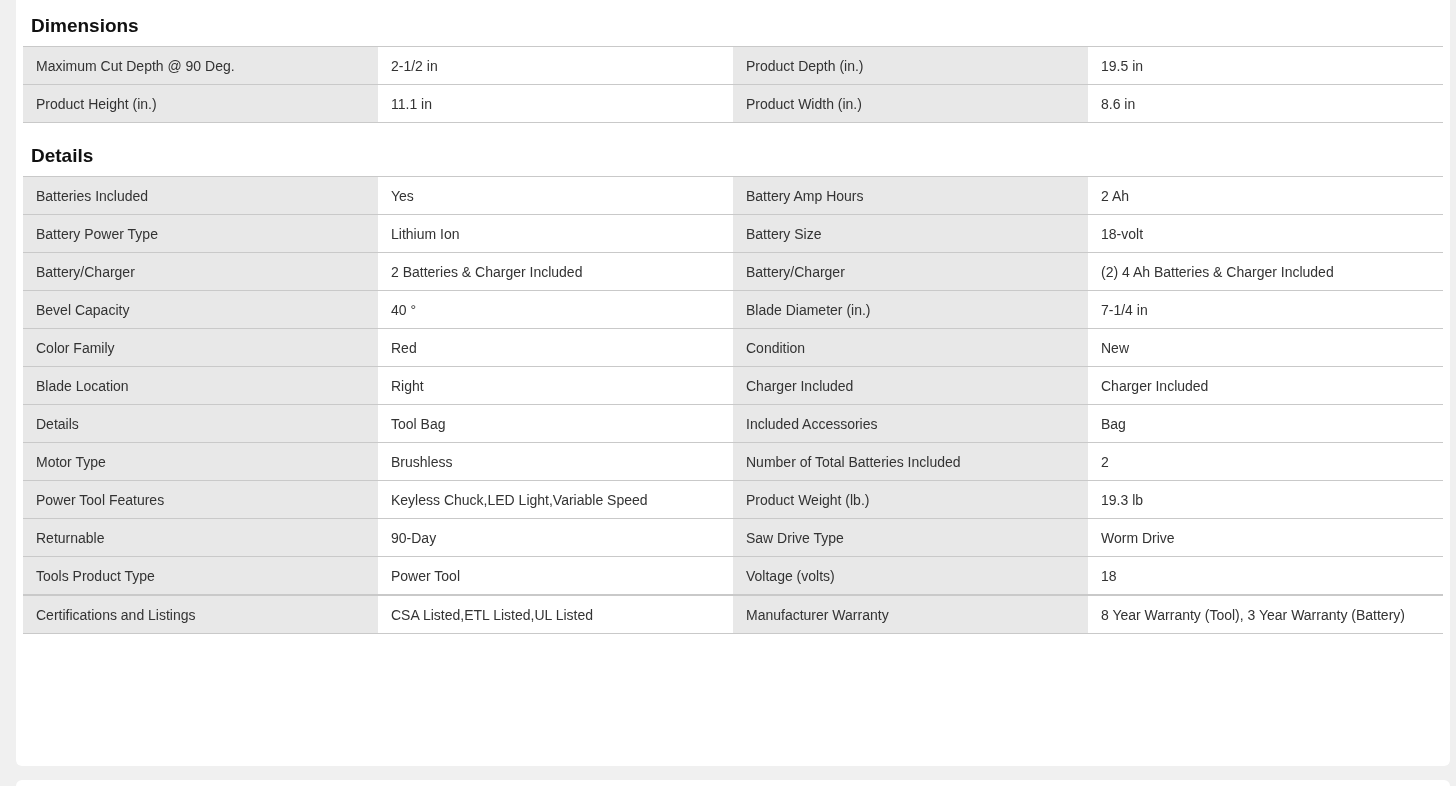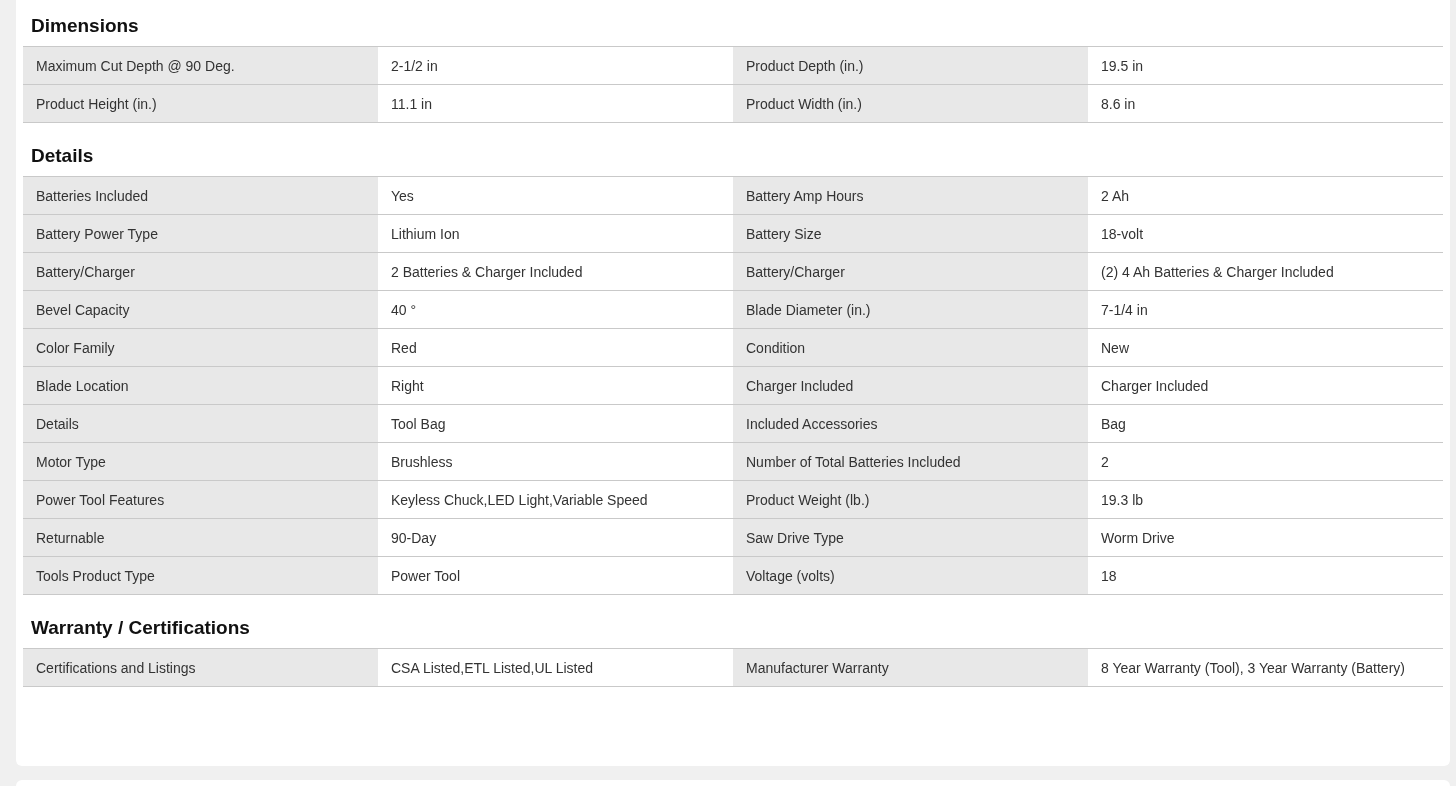--- a/index.html
+++ b/index.html
@@ -160,21 +160,20 @@
               <td class="label-cell">Tools Product Type</td>
               <td class="value-cell">Power Tool</td>
               <td class="label-cell">Voltage (volts)</td>
               <td class="value-cell">18</td>
             </tr>
           </tbody>
     </table>
   </div>
 
   <div class="section">
-    <h2 class="section-title">Warranty / Certifications</h2>
     <table class="spec-table">
       <tbody>
             <tr>
               <td class="label-cell">Certifications and Listings</td>
               <td class="value-cell">CSA Listed,ETL Listed,UL Listed</td>
               <td class="label-cell">Manufacturer Warranty</td>
               <td class="value-cell">8 Year Warranty (Tool), 3 Year Warranty (Battery)</td>
             </tr>
           </tbody>
     </table>

